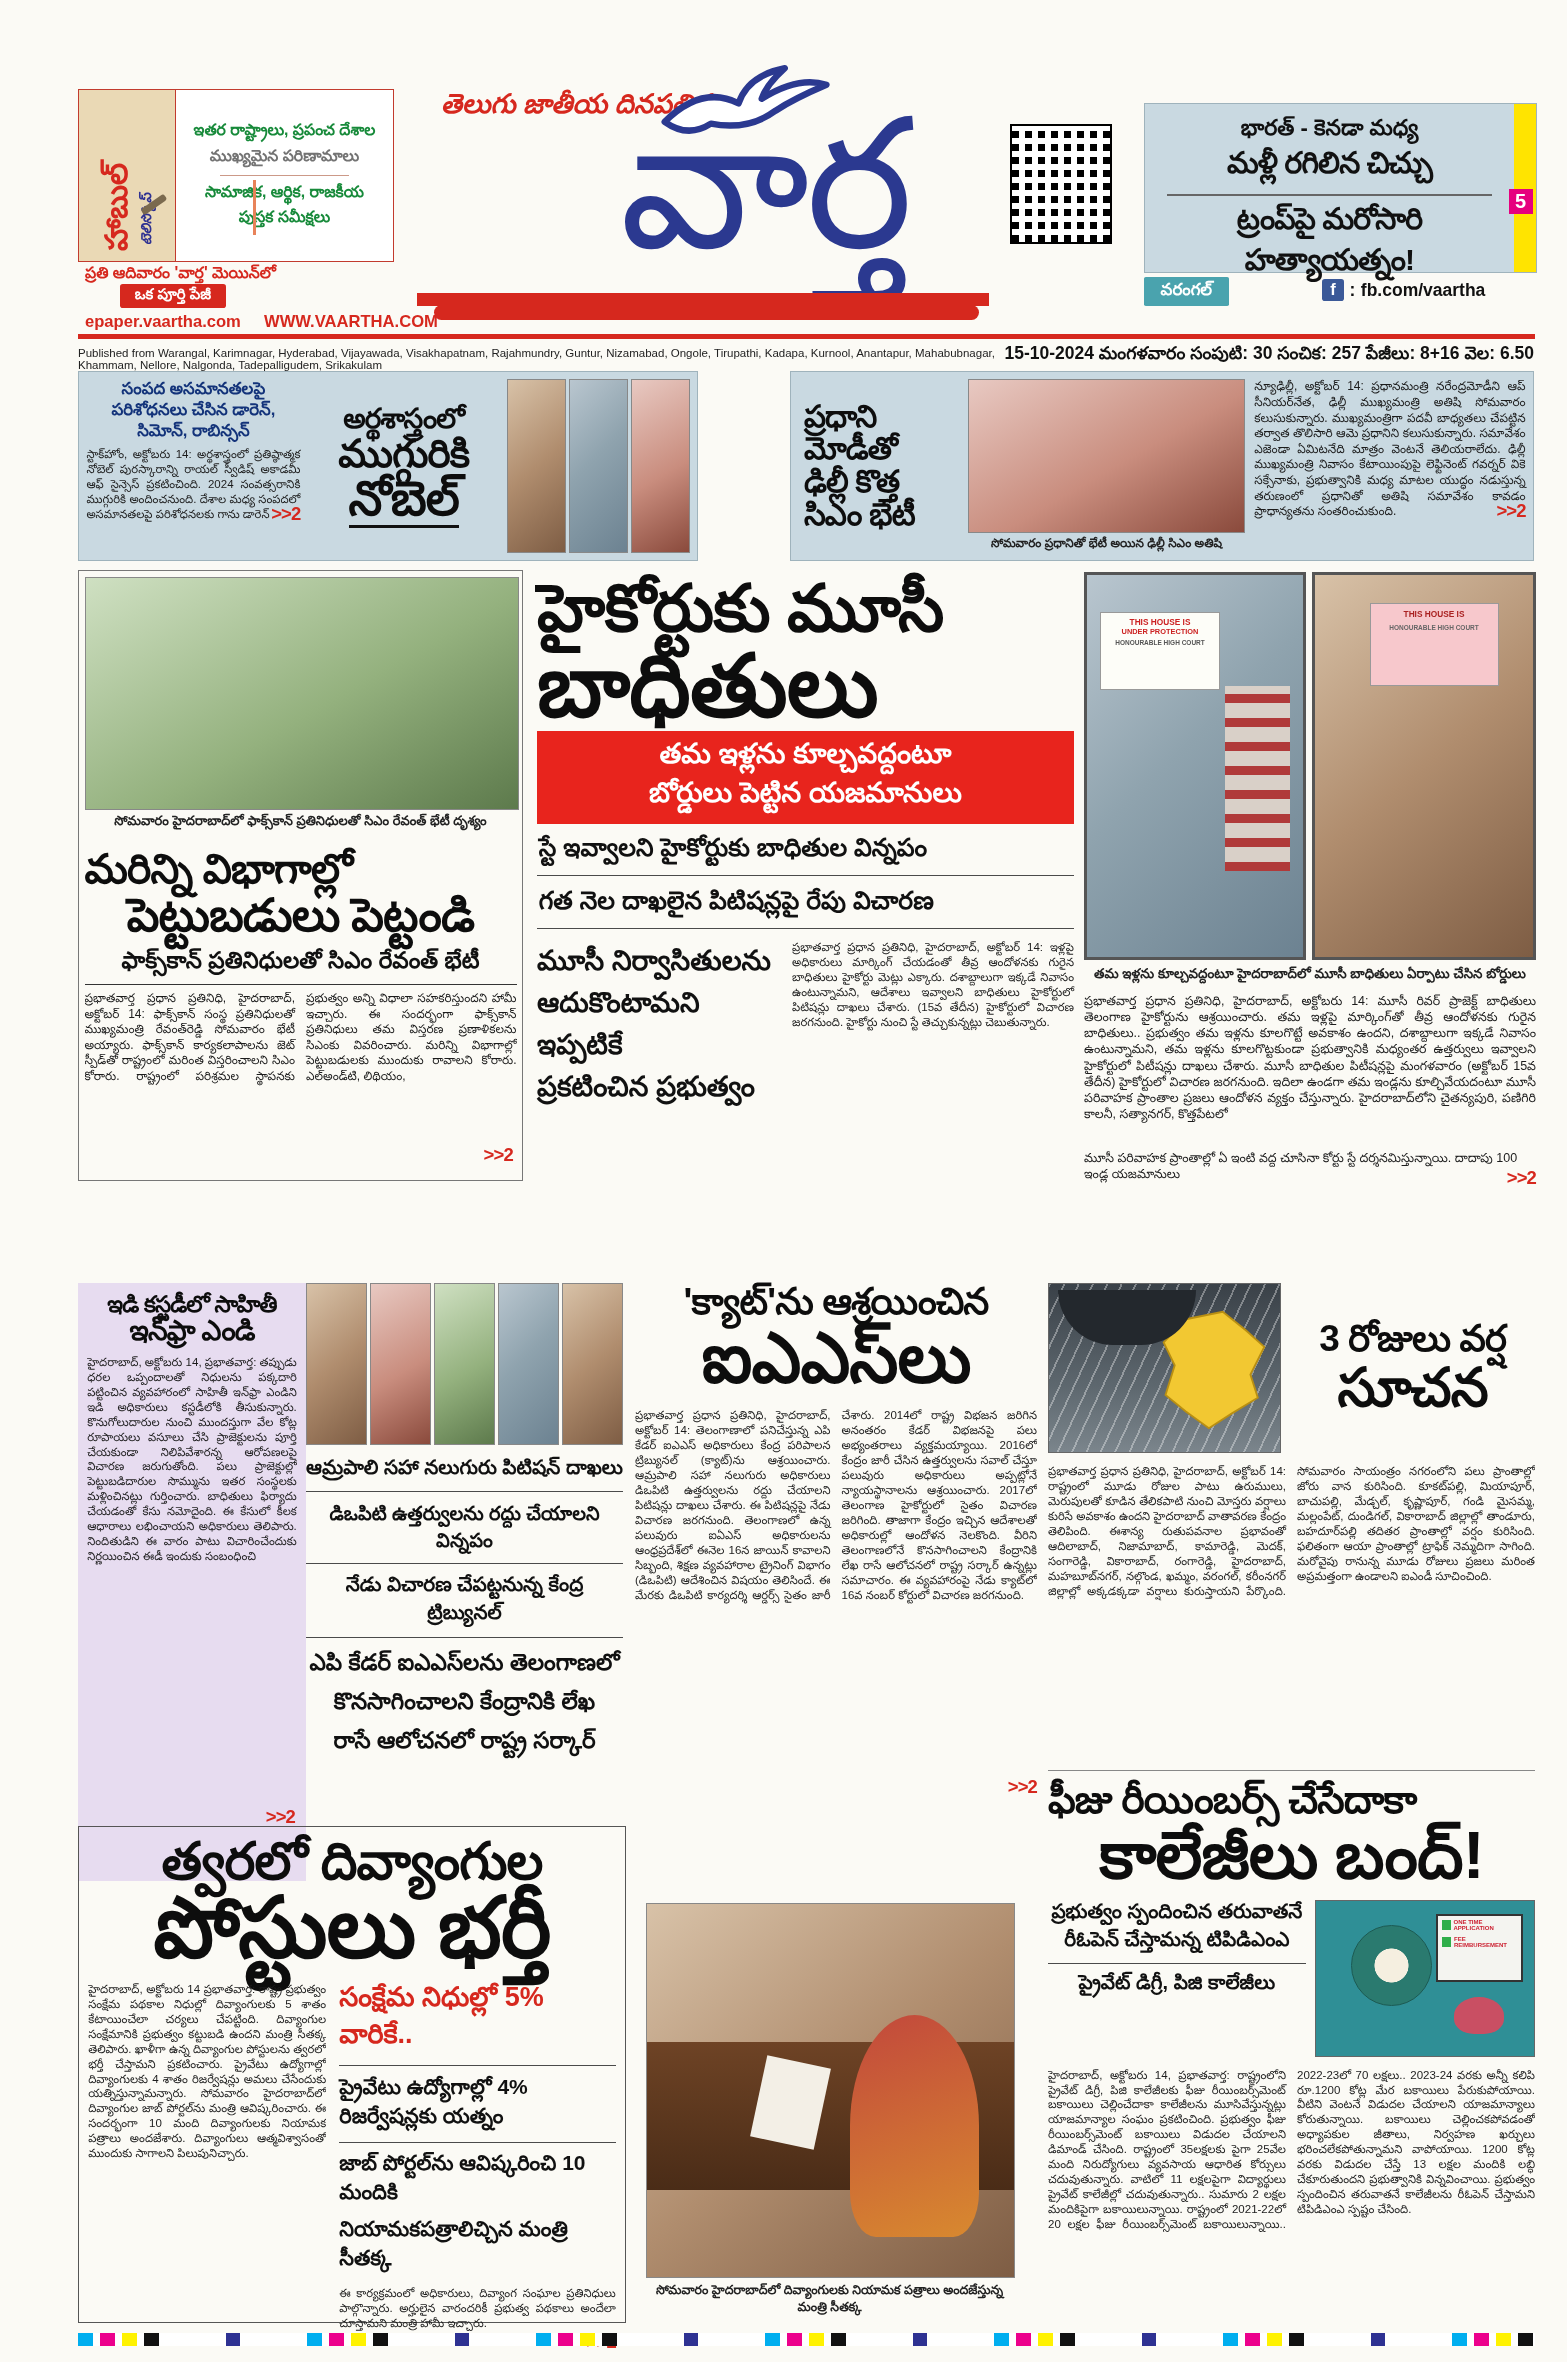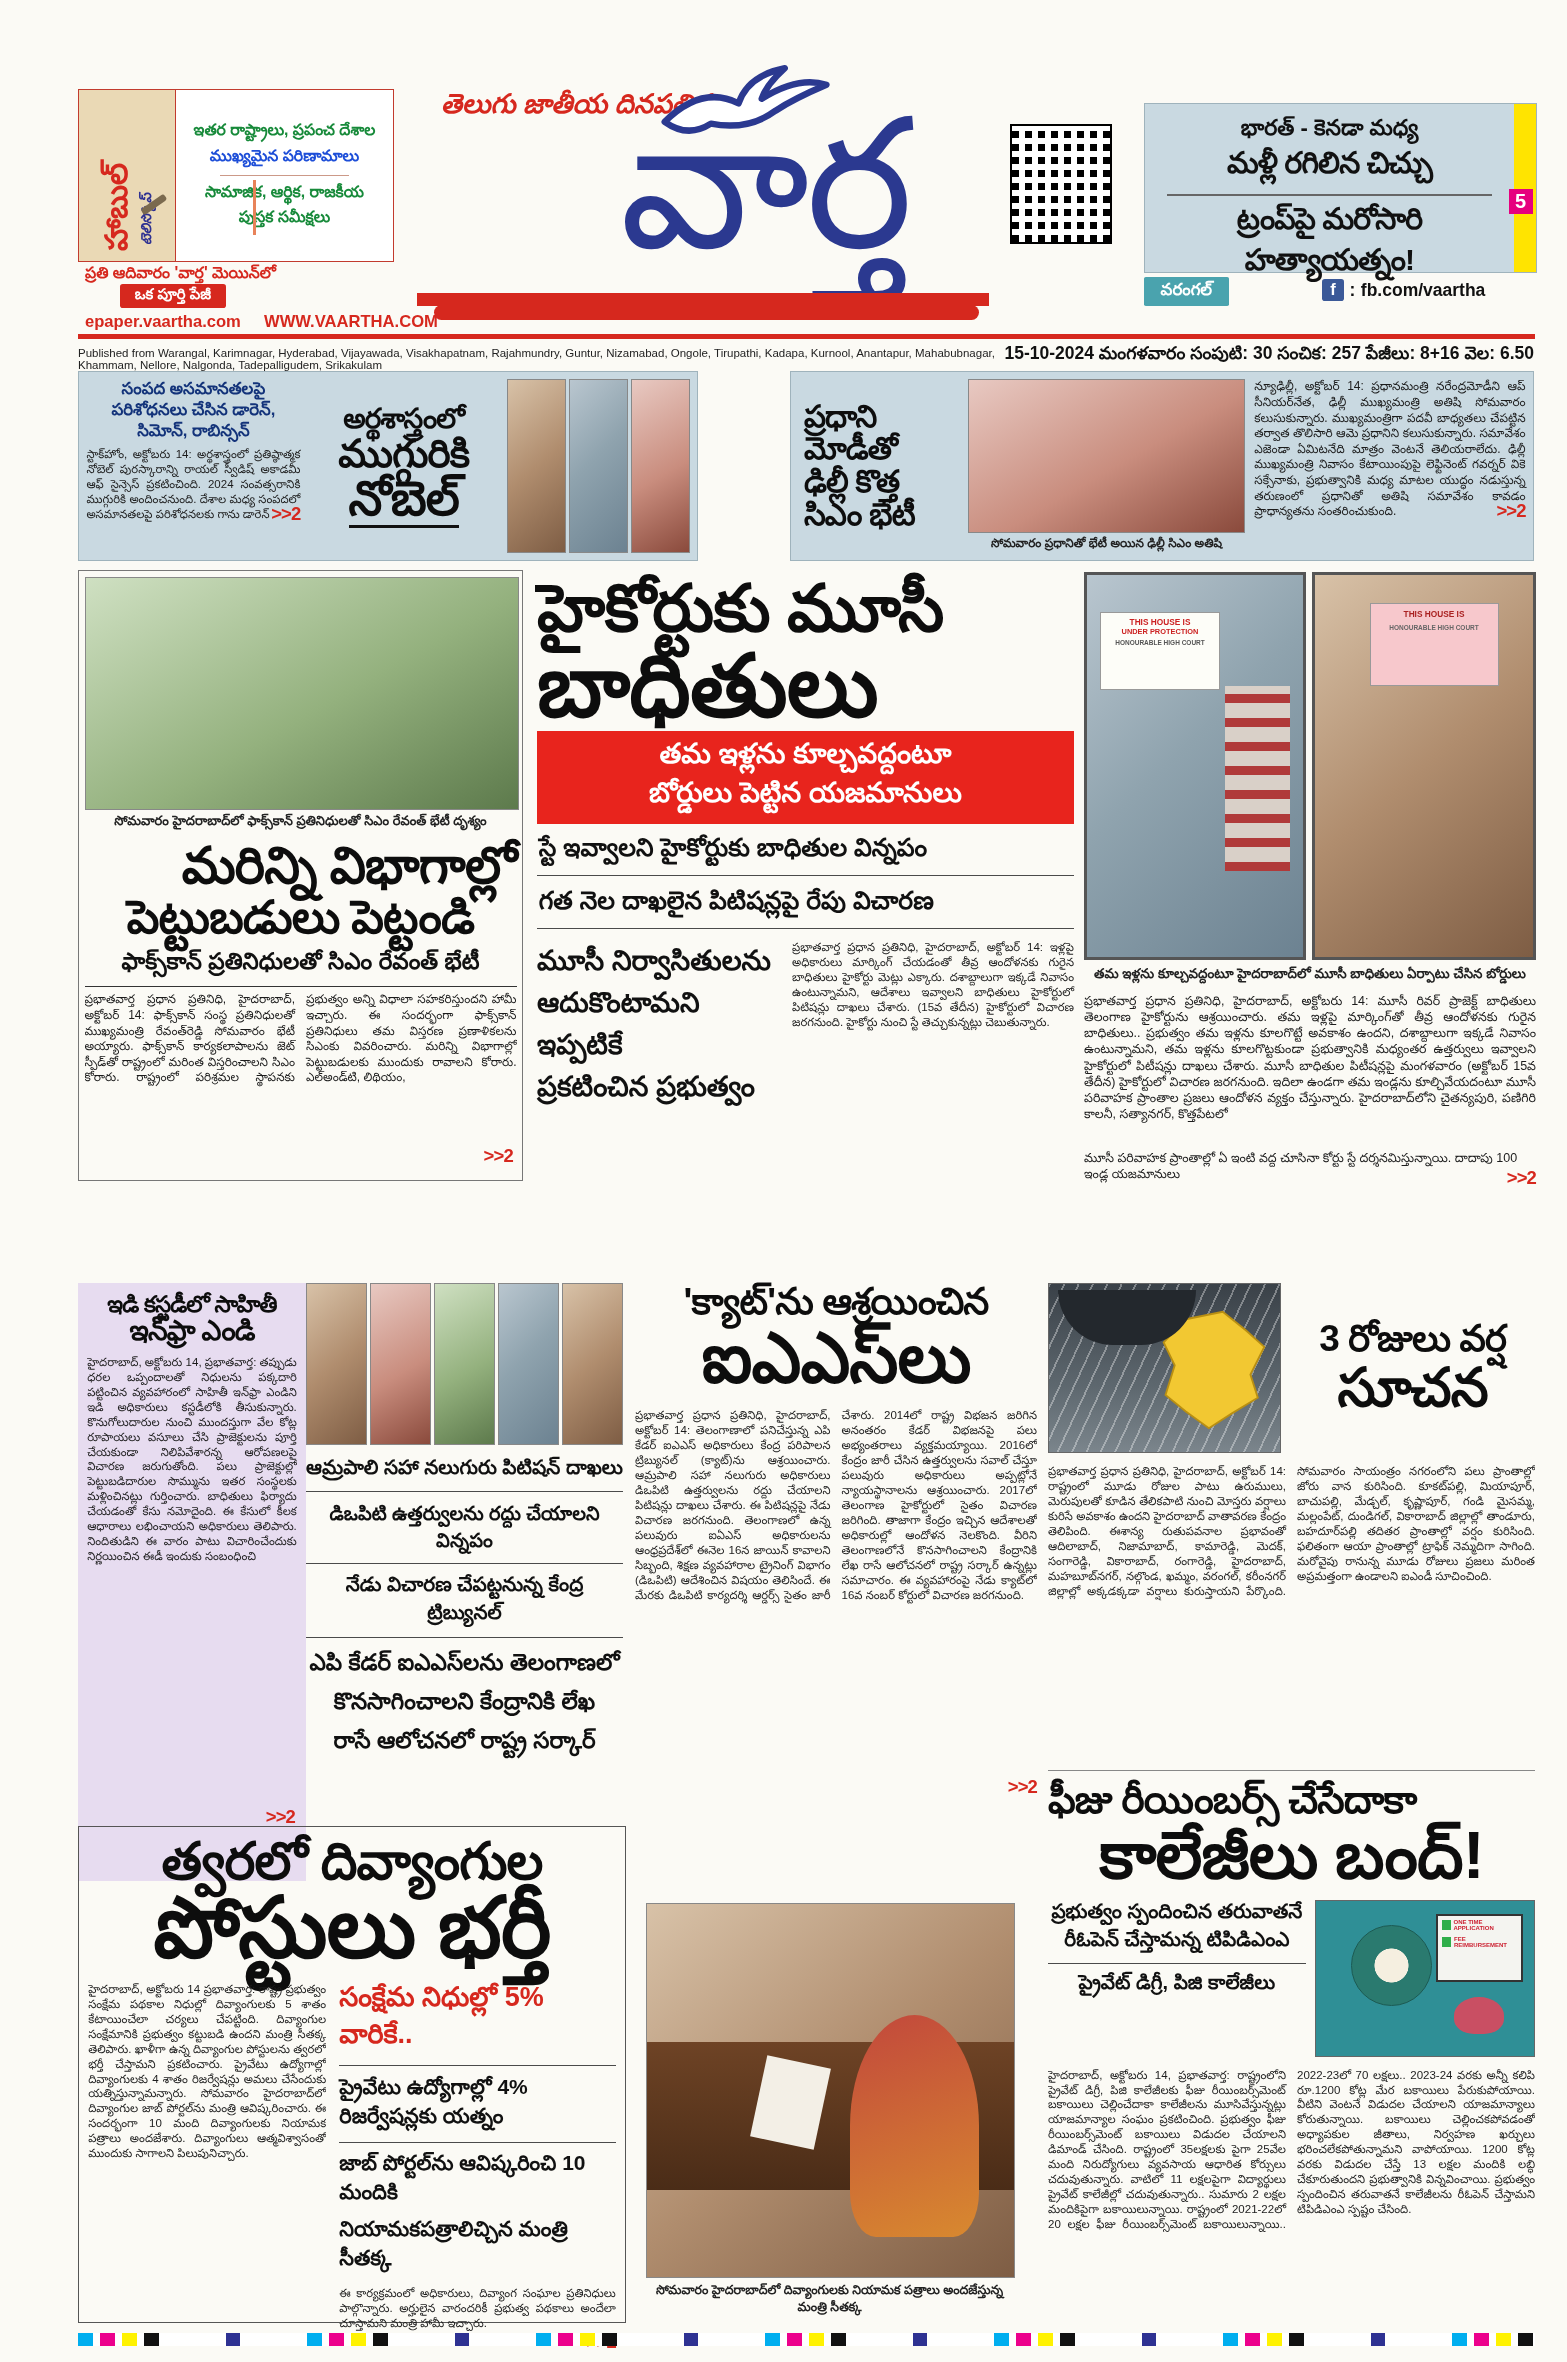--- a/index.html
+++ b/index.html
@@ -37,21 +37,21 @@
 
   <div class="abs" style="left:78px;top:89px;width:314px;height:171px;border:1.8px solid #c23b2e;background:#fff;display:flex;">
     <div style="width:96px;background:#ead9b5;position:relative;overflow:hidden;border-right:1.8px solid #c23b2e;">
       <span class="vert abs" style="left:16.6px;top:9.2px;height:152px;color:#d6281e;font-weight:800;font-size:31px;">హాబుల్</span>
       <span class="vert abs" style="left:57px;top:26px;height:129px;color:#2e3192;font-weight:bold;font-size:14px;font-style:italic;">టెలిస్కోప్</span>
       <span class="abs" style="left:61px;top:111px;width:28px;height:7.4px;background:#7b6a4e;transform:rotate(-35deg);border-radius:2.8px;"></span>
     </div>
     <div style="flex:1;display:flex;flex-direction:column;justify-content:center;align-items:center;padding:5.5px 7.4px;">
       <div style="border-left:3.7px solid #e8835a;position:absolute;left:174px;top:90px;height:55px;"></div>
       <span style="color:#178a3a;font-weight:bold;font-size:15.7px;">ఇతర రాష్ట్రాలు, ప్రపంచ దేశాల</span>
-      <span style="color:#1d4ed8;font-weight:bold;font-size:15.7px;margin-top:3.7px;">ముఖ్యమైన పరిణామాలు</span>
+      <span style="color:#737373;font-weight:bold;font-size:15.7px;margin-top:3.7px;">ముఖ్యమైన పరిణామాలు</span>
       <div style="width:129px;border-bottom:0.9px solid #c98;margin:6.5px 0;"></div>
       <span style="color:#178a3a;font-weight:bold;font-size:15.7px;">సామాజిక, ఆర్థిక, రాజకీయ</span>
       <span style="color:#178a3a;font-weight:bold;font-size:15.7px;margin-top:3.7px;">పుస్తక సమీక్షలు</span>
     </div>
   </div>
 
   <div class="abs" style="left:85px;top:264px;font-size:15.7px;font-weight:bold;color:#d6281e;">ప్రతి ఆదివారం 'వార్త' మెయిన్‌లో</div>
   <div class="abs" style="left:120px;top:284px;background:#d6281e;color:#fff;font-weight:bold;font-size:14.8px;padding:1.8px 14.8px;border-radius:2.8px;">ఒక పూర్తి పేజీ</div>
 
   <div class="abs" style="left:85px;top:312px;color:#d6281e;font-weight:800;font-size:16.6px;">epaper.vaartha.com</div>
@@ -123,21 +123,21 @@
     </div>
     <div style="flex:1;">
       <div class="body-txt jc" style="font-size:12px;">న్యూఢిల్లీ, అక్టోబర్ 14: ప్రధానమంత్రి నరేంద్రమోడీని ఆప్ సీనియర్‌నేత, ఢిల్లీ ముఖ్యమంత్రి అతిషి సోమవారం కలుసుకున్నారు. ముఖ్యమంత్రిగా పదవీ బాధ్యతలు చేపట్టిన తర్వాత తొలిసారి ఆమె ప్రధానిని కలుసుకున్నారు. సమావేశం ఎజెండా ఏమిటనేది మాత్రం వెంటనే తెలియరాలేదు. ఢిల్లీ ముఖ్యమంత్రి నివాసం కేటాయింపుపై లెఫ్టినెంట్ గవర్నర్ వికె సక్సేనాకు, ప్రభుత్వానికి మధ్య మాటల యుద్ధం నడుస్తున్న తరుణంలో ప్రధానితో అతిషి సమావేశం కావడం ప్రాధాన్యతను సంతరించుకుంది.</div>
       <span class="jump" style="margin-top:-20px;">&gt;&gt;2</span>
     </div>
   </div>
 
   <div class="abs" style="left:78px;top:570px;width:445px;height:611px;border:0.9px solid #777;padding:5.5px;box-sizing:border-box;">
     <div class="photo-green" style="width:100%;height:231px;"></div>
     <div class="capt" style="font-size:13px;text-align:center;margin-top:3.7px;">సోమవారం హైదరాబాద్‌లో ఫాక్స్‌కాన్ ప్రతినిధులతో సిఎం రేవంత్ భేటీ దృశ్యం</div>
-    <div class="headline" style="font-size:51px;text-align:right;margin-top:8px;">మరిన్ని విభాగాల్లో</div>
+    <div class="headline" style="font-size:41px;text-align:left;margin-top:17px;">మరిన్ని విభాగాల్లో</div>
     <div class="headline" style="font-size:46px;text-align:center;">పెట్టుబడులు పెట్టండి</div>
     <div style="font-weight:800;font-size:23px;text-align:center;margin:7.4px 0 5.5px;border-bottom:1.8px solid #333;padding-bottom:5.5px;">ఫాక్స్‌కాన్ ప్రతినిధులతో సిఎం రేవంత్ భేటీ</div>
     <div class="body-txt jc col2" style="height:175px;overflow:hidden;">ప్రభాతవార్త ప్రధాన ప్రతినిధి, హైదరాబాద్, అక్టోబర్ 14: ఫాక్స్‌కాన్ సంస్థ ప్రతినిధులతో ముఖ్యమంత్రి రేవంత్‌రెడ్డి సోమవారం భేటీ అయ్యారు. ఫాక్స్‌కాన్ కార్యకలాపాలను జెట్ స్పీడ్‌తో రాష్ట్రంలో మరింత విస్తరించాలని సిఎం కోరారు. రాష్ట్రంలో పరిశ్రమల స్థాపనకు ప్రభుత్వం అన్ని విధాలా సహకరిస్తుందని హామీ ఇచ్చారు. ఈ సందర్భంగా ఫాక్స్‌కాన్ ప్రతినిధులు తమ విస్తరణ ప్రణాళికలను సిఎంకు వివరించారు. మరిన్ని విభాగాల్లో పెట్టుబడులకు ముందుకు రావాలని కోరారు. ఎల్‌అండ్‌టి, లిథియం,</div>
     <span class="jump" style="margin-top:-22px;margin-right:3.7px;">&gt;&gt;2</span>
   </div>
 
   <div class="abs" style="left:537px;top:574px;width:537px;height:607px;">
     <div class="headline" style="font-size:66px;">హైకోర్టుకు మూసీ</div>
     <div class="headline" style="font-size:87px;margin-top:-3.7px;">బాధితులు</div>
     <div style="background:#e8241d;color:#ffffff;text-align:center;padding:7.4px 3.7px;">

